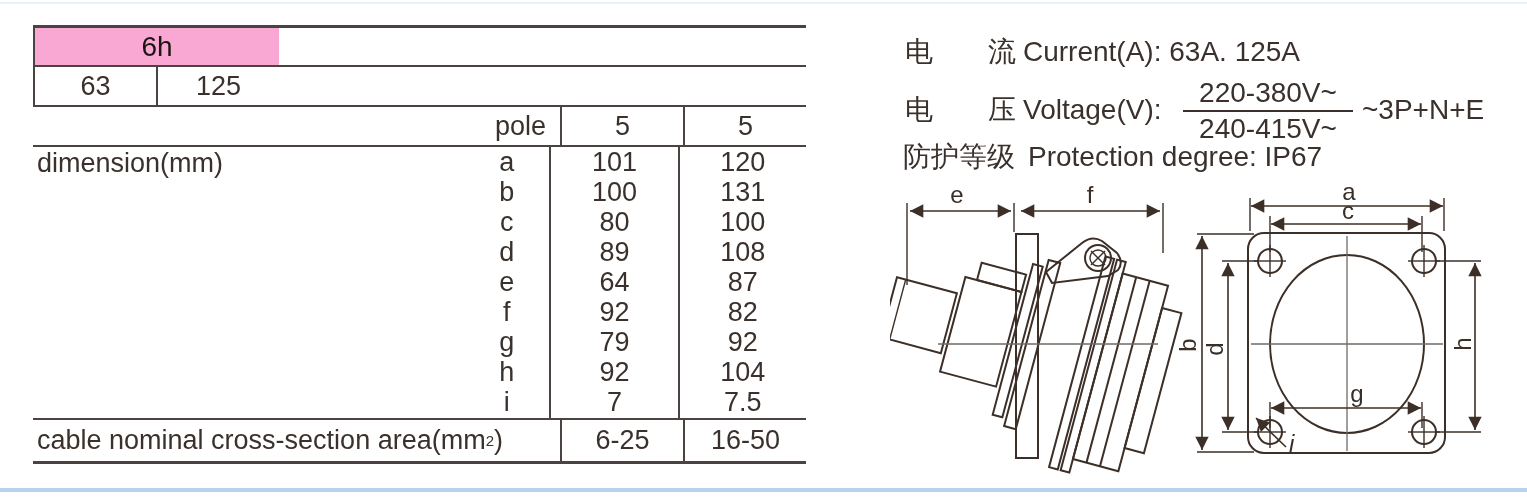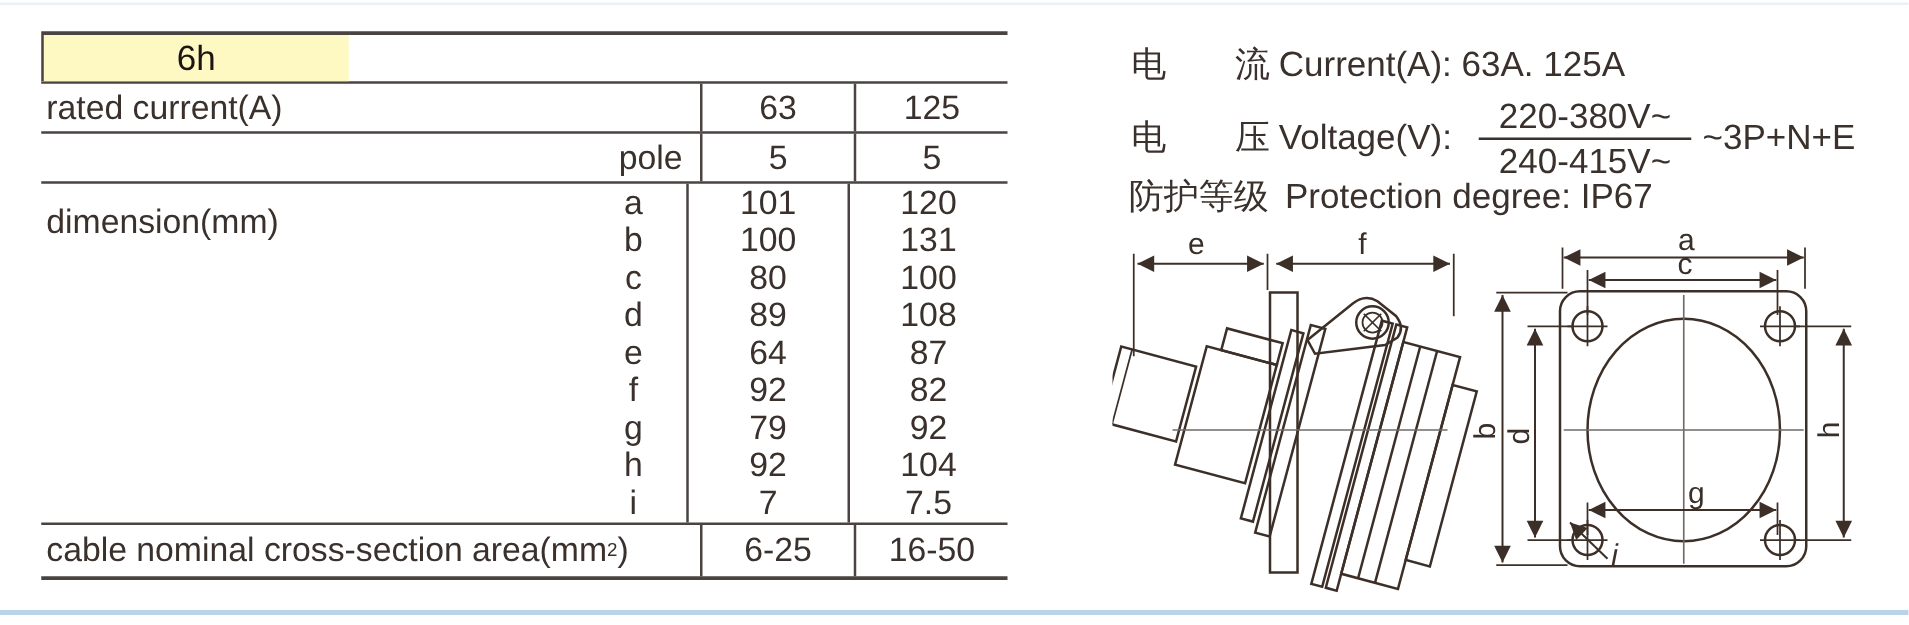--- a/index.html
+++ b/index.html
@@ -11,25 +11,25 @@
   
   .spec-table{position:absolute;left:33px;top:25px;width:773px;
               border-top:3px solid #4b4341;border-bottom:3px solid #4b4341;
               font-size:27px;line-height:1;}
   .spec-table *{box-sizing:border-box;}
   .t-row{display:flex;border-bottom:2px solid #4b4341;}
   .t-row:last-child{border-bottom:none;}
   .r1{height:39px;} .r2{height:40px;} .r3{height:40px;justify-content:center;} .r4{height:273px;} .r5{height:41px;text-align:right;}
   .c-label{width:527px;display:flex;align-items:center;padding-left:4px;}
   .c-label.right{justify-content:flex-end;padding-right:14px;}
-  .c-dimlabel{width:440px;padding-left:4px;padding-top:15px;line-height:30.1px;}
+  .c-dimlabel{width:440px;padding-left:4px;padding-top:1px;line-height:30.1px;}
   .c-sub{width:87px;display:flex;flex-direction:column;align-items:center;}
   .c-val{width:123px;border-left:2px solid #4b4341;display:flex;align-items:center;justify-content:center;}
   .c-valcol{width:131px;border-left:2px solid #4b4341;display:flex;flex-direction:column;align-items:center;}
-  .c-red{width:246px;border-left:2px solid #4b4341;background:#fef9c3;color:#1d1512;
+  .c-red{width:246px;border-left:2px solid #4b4341;background:#f9a8d4;color:#1d1512;
          display:flex;align-items:center;justify-content:center;font-size:28px;}
   .dim-line{height:30.1px;display:flex;align-items:center;justify-content:center;}
   sup.sq{font-size:15px;vertical-align:super;line-height:0;}
 
   
   .specs span{position:absolute;white-space:nowrap;font-size:28px;line-height:30px;}
   .frac{position:absolute;left:1183px;top:77px;width:170px;text-align:center;font-size:28px;}
   .frac .num{display:block;padding-bottom:2px;border-bottom:2px solid #3a312c;line-height:31px;}
   .frac .den{display:block;line-height:33px;}
 
@@ -45,21 +45,20 @@
 
 <div class="page">
 
   <div class="hairline-top"></div>
 
   <div class="spec-table">
     <div class="t-row r1">
       <div class="c-red">6h</div>
     </div>
     <div class="t-row r2">
-      <div class="c-label">rated current(A)</div>
       <div class="c-val">63</div>
       <div class="c-val">125</div>
     </div>
     <div class="t-row r3">
       <div class="c-label right">pole</div>
       <div class="c-val">5</div>
       <div class="c-val">5</div>
     </div>
     <div class="t-row r4">
       <div class="c-dimlabel">dimension(mm)</div>

